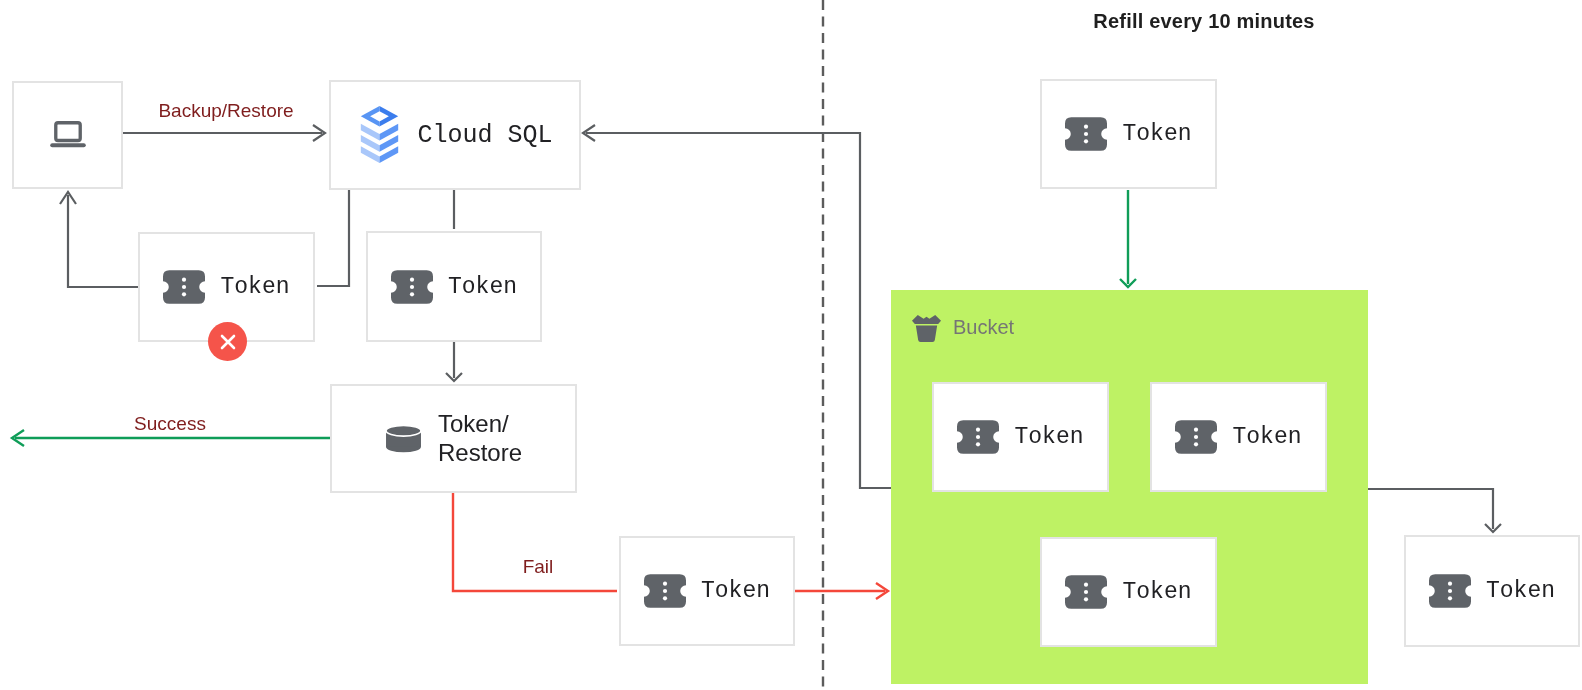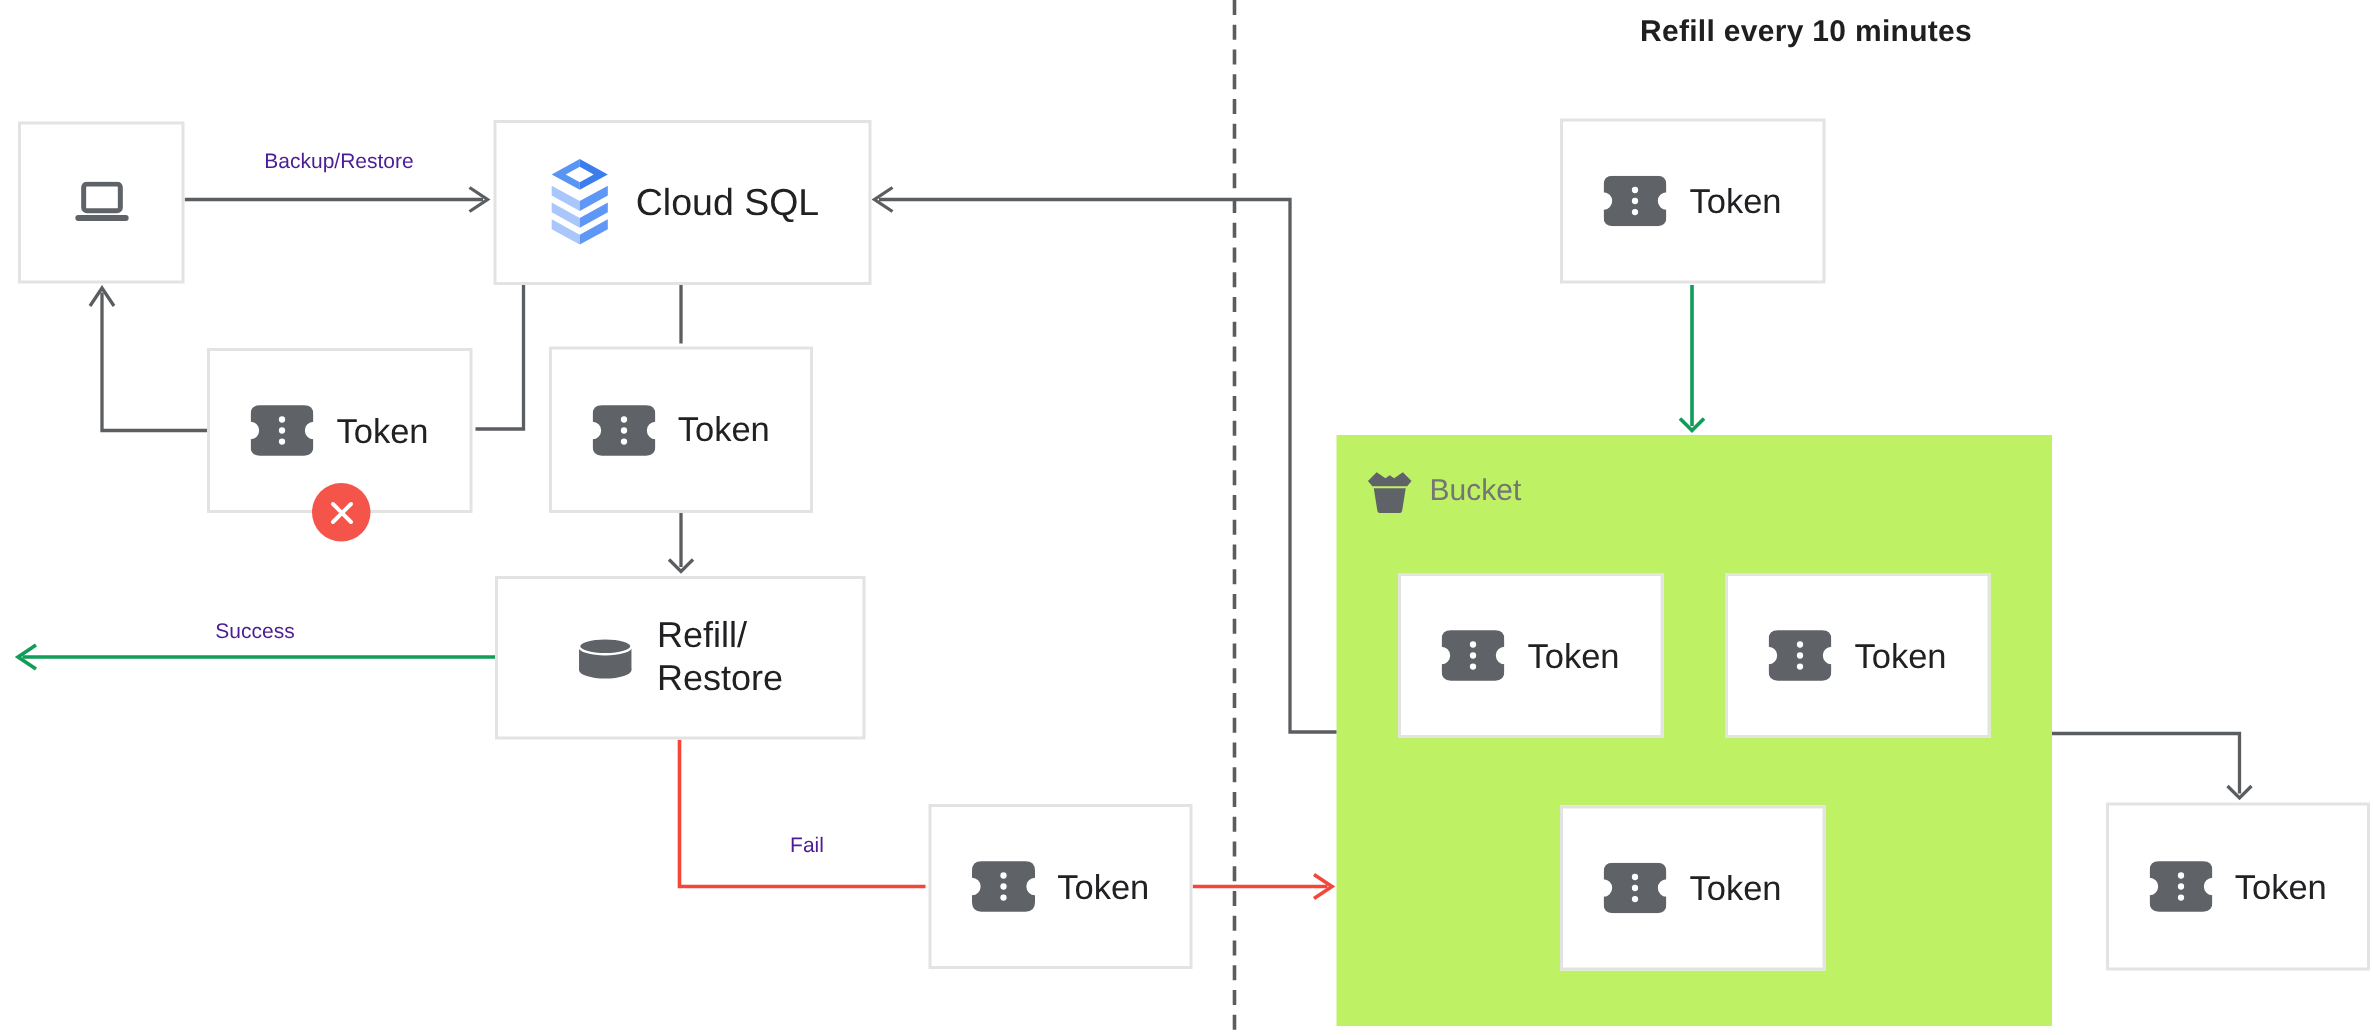--- a/index.html
+++ b/index.html
@@ -4,25 +4,25 @@
 <style>
   html,body{margin:0;padding:0;background:#ffffff;}
   #canvas{
     position:relative;width:1582px;height:690px;background:#ffffff;overflow:hidden;
     font-family:"Liberation Sans","DejaVu Sans",sans-serif;color:#212121;
   }
   .node{
     position:absolute;background:#ffffff;border:2px solid #e3e3e3;box-sizing:border-box;
     display:flex;align-items:center;justify-content:center;gap:15px;
   }
-  .node .nlabel{font-size:23px;color:#212124;white-space:nowrap;}
+  .node .nlabel{font-size:23px;color:#212124;white-space:nowrap;font-family:Liberation Mono, monospace;}
   .cloudsql .nlabel{font-size:25px;}
   .br-label{font-size:24px;line-height:1.18;text-align:left;color:#212124;}
   .edge-label{
-    position:absolute;font-size:14px;color:#4c1d95;line-height:1.32;
+    position:absolute;font-size:19px;color:#7f1d1d;line-height:1.32;
   }
   .title{
     position:absolute;left:1024px;top:10px;width:360px;text-align:center;
     font-size:20px;font-weight:bold;color:#1f1f1f;letter-spacing:0.2px;
   }
   #bucket{
     position:absolute;left:891px;top:290px;width:477px;height:394px;
     background:#bef264;
   }
   #bucket-header{
@@ -170,21 +170,21 @@
         <use href="#sym-token"></use>
       </svg>
     <span class="nlabel">Token</span>
   </div>
 
   <div class="node" style="left:330px;top:384px;width:247px;height:109px;gap:16px;">
     <svg class="icon" width="37" height="28">
         <use href="#sym-db"></use>
       </svg>
     <div class="br-label">
-      <div>Refill/</div>
+      <div>Token/</div>
       <div>Restore</div>
     </div>
   </div>
 
   <div class="node" style="left:619px;top:536px;width:176px;height:110px;">
     <svg class="icon" width="42" height="34">
         <use href="#sym-token"></use>
       </svg>
     <span class="nlabel">Token</span>
   </div>

